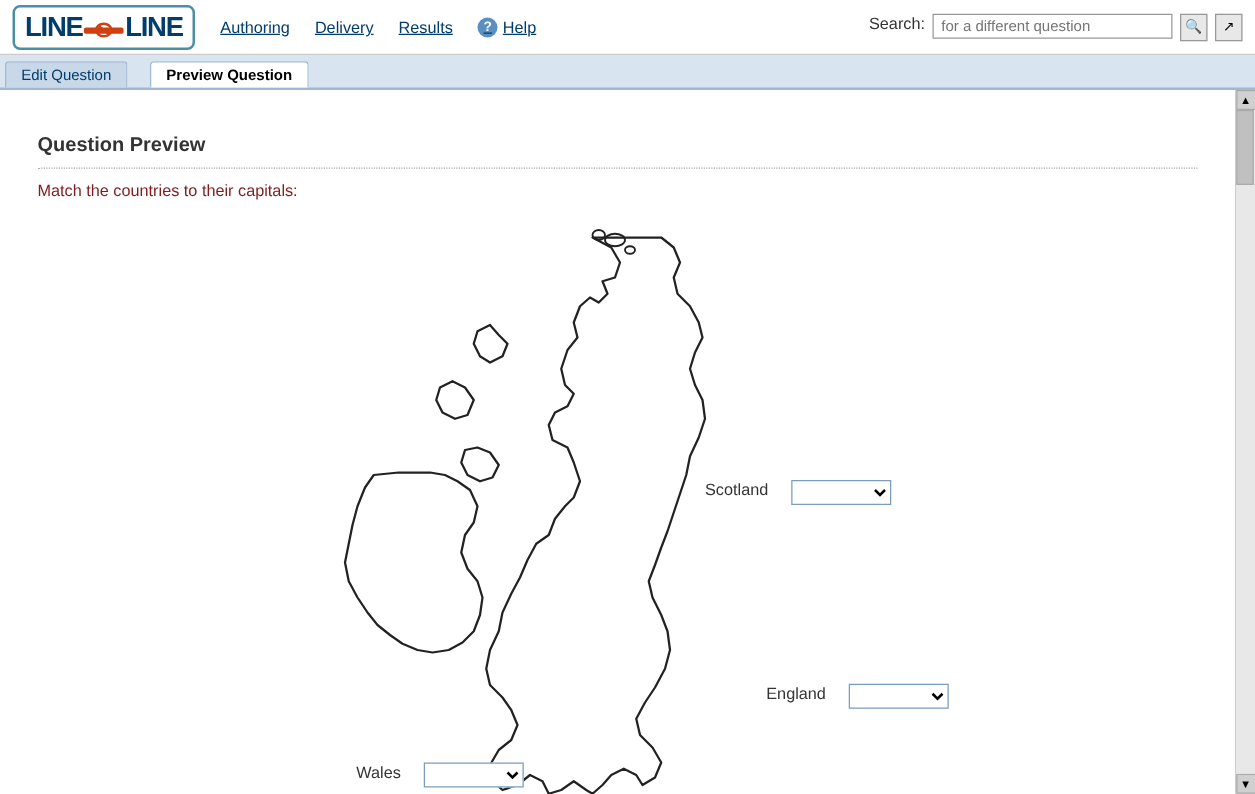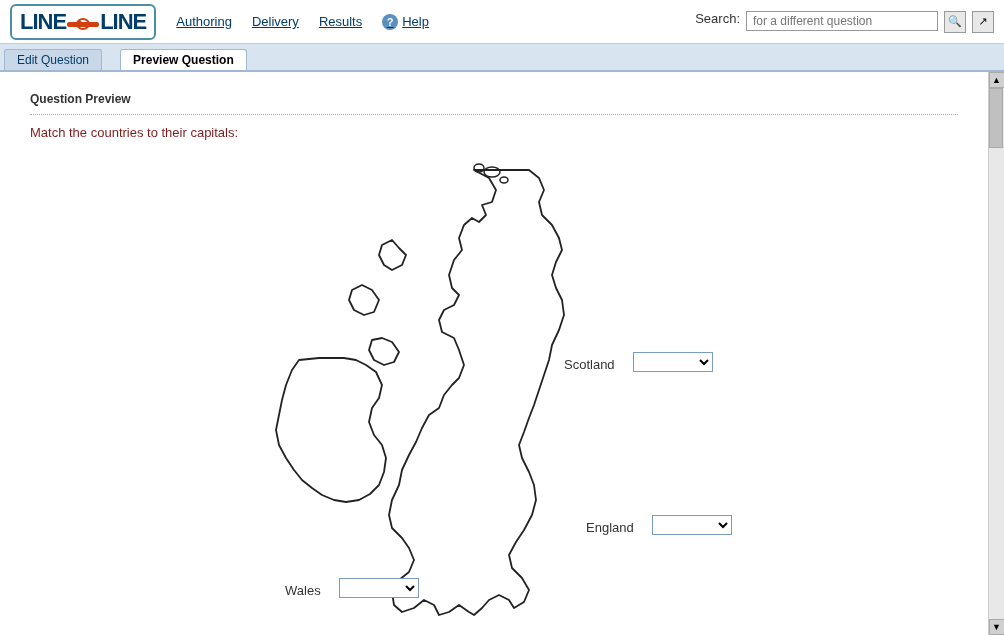--- a/index.html
+++ b/index.html
@@ -118,26 +118,27 @@
       height: calc(635px - 44px - 28px);
       overflow-y: auto;
       position: relative;
     }
     #content {
       flex: 1;
       padding: 20px 30px;
       position: relative;
     }
     .section-title {
-      font-size: 12px;
+      font-size: 16px;
       font-weight: bold;
       color: #333;
       margin-bottom: 10px;
       padding-bottom: 8px;
       border-bottom: 1px dotted #aaa;
+      margin-top: 16px;
     }
     .question-text {
       font-size: 13px;
       color: #7f1d1d;
       margin-bottom: 20px;
     }
 
     
     .map-container {
       position: relative;
@@ -148,24 +149,25 @@
     .map-svg {
       position: absolute;
       top: 0;
       left: 0;
     }
 
     
     .map-label {
       position: absolute;
       display: flex;
-      align-items: flex-end;
+      align-items: flex-start;
       gap: 18px;
       font-size: 13px;
       color: #333;
+      margin-top: 12px;
     }
     .map-label select {
       border: 1px solid #7a9cbf;
       background: #fff;
       padding: 1px 2px;
       font-size: 12px;
       width: 80px;
       cursor: pointer;
     }
 
@@ -298,21 +300,21 @@
         <span>Scotland</span>
         <select>
           <option value=""></option>
           <option value="edinburgh">Edinburgh</option>
           <option value="london">London</option>
           <option value="cardiff">Cardiff</option>
           <option value="belfast">Belfast</option>
         </select>
       </div>
 
-      <div class="map-label" style="position:absolute; top:355px; left:442px;">
+      <div class="map-label" style="position:absolute; top:355px; left:469px;">
         <span>England</span>
         <select>
           <option value=""></option>
           <option value="edinburgh">Edinburgh</option>
           <option value="london">London</option>
           <option value="cardiff">Cardiff</option>
           <option value="belfast">Belfast</option>
         </select>
       </div>
 

